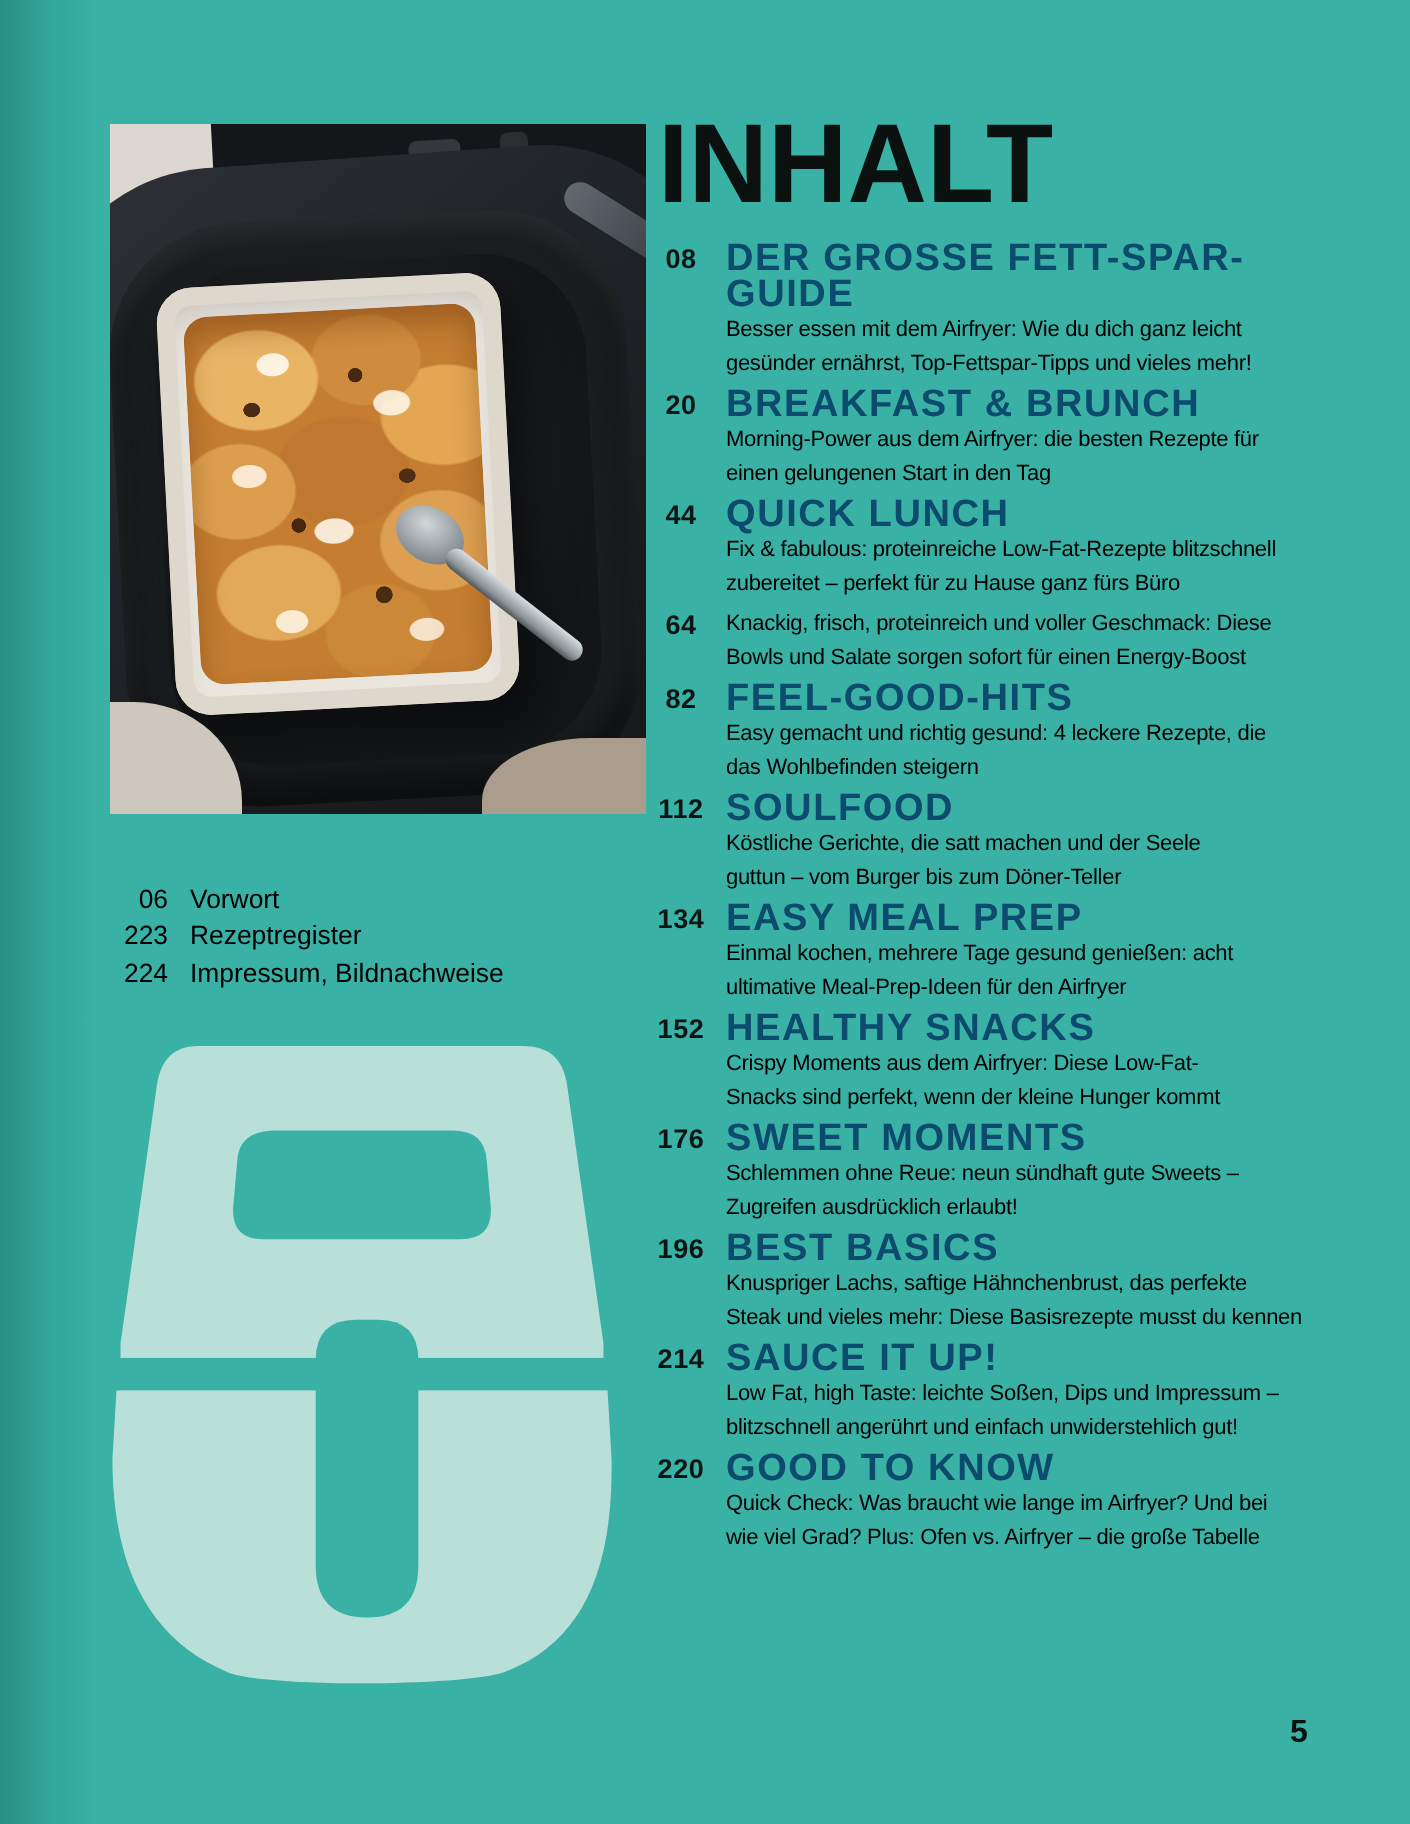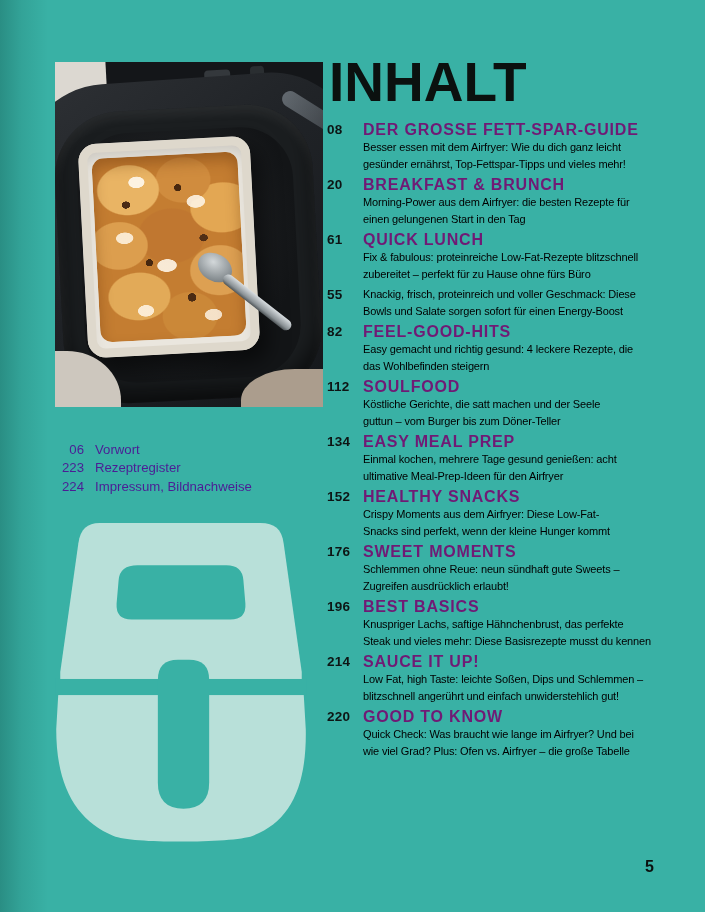--- a/index.html
+++ b/index.html
@@ -68,35 +68,35 @@
       #c47d31;
     box-shadow: inset 0 8px 14px rgba(90,40,5,.35); }
   .spoon-bowl { position:absolute; left:142px; top:192px; width:36px; height:27px; border-radius:50%;
     background:radial-gradient(at 38% 35%, #d3d8da, #838a8e 70%, #5c6266); transform:rotate(30deg); }
   .spoon-handle { position:absolute; left:169px; top:209px; width:84px; height:11px; border-radius:6px;
     background:linear-gradient(180deg, #d8dde0, #8b9296 70%, #4f5558); transform:rotate(38deg);
     transform-origin:left center; }
 
   
   .front-matter { position:absolute; left:50px; top:441px; display:grid;
-    grid-template-columns:34px auto; column-gap:11px; font-size:13.2px; line-height:18.4px; color:#4c1d95; }
+    grid-template-columns:34px auto; column-gap:11px; font-size:13.2px; line-height:18.4px; color:#000000; }
   .front-matter .fm-num { text-align:right; }
 
   
   .airfryer-icon { position:absolute; left:55px; top:523px; width:252px; height:322px; }
 
   
   .title { position:absolute; left:329px; top:54px; font-size:55px; font-weight:800;
     letter-spacing:0px; color:#0b110f; line-height:1; transform:scaleY(1.02); transform-origin:top left; }
 
   .toc { position:absolute; left:327px; top:121px; width:340px; }
   .entry { display:grid; grid-template-columns:27px 1fr; column-gap:9px; margin-bottom:3px; }
-  .num { font-size:13.5px; font-weight:bold; text-align:left; line-height:18px; color:#0d1514;
+  .num { font-size:13.5px; font-weight:bold; text-align:center; line-height:18px; color:#0d1514;
     letter-spacing:.3px; }
-  .etitle { font-size:16px; font-weight:bold; letter-spacing:.8px; line-height:18px; color:#701a75; }
+  .etitle { font-size:19px; font-weight:bold; letter-spacing:.8px; line-height:18px; color:#0c4a6e; }
   .edesc { grid-column:2; font-size:11px; line-height:17px; color:#000000; letter-spacing:-.15px; }
   .edesc span { display:block; white-space:nowrap; }
 
   .folio { position:absolute; left:645px; top:858px; font-size:16px; font-weight:bold; color:#0b110f; }
 </style>
 </head>
 <body>
 
 <div class="page">
   <div class="spine-shadow"></div>
@@ -159,29 +159,29 @@
     </div>
     <div class="entry">
       <div class="num">20</div>
       <div class="etitle">BREAKFAST &amp; BRUNCH</div>
       <div class="edesc">
         <span>Morning-Power aus dem Airfryer: die besten Rezepte für</span>
         <span>einen gelungenen Start in den Tag</span>
       </div>
     </div>
     <div class="entry">
-      <div class="num">61</div>
+      <div class="num">44</div>
       <div class="etitle">QUICK LUNCH</div>
       <div class="edesc">
         <span>Fix &amp; fabulous: proteinreiche Low-Fat-Rezepte blitzschnell</span>
-        <span>zubereitet – perfekt für zu Hause ohne fürs Büro</span>
-      </div>
-    </div>
-    <div class="entry">
-      <div class="num">55</div>
+        <span>zubereitet – perfekt für zu Hause ganz fürs Büro</span>
+      </div>
+    </div>
+    <div class="entry">
+      <div class="num">64</div>
       <div class="edesc">
         <span>Knackig, frisch, proteinreich und voller Geschmack: Diese</span>
         <span>Bowls und Salate sorgen sofort für einen Energy-Boost</span>
       </div>
     </div>
     <div class="entry">
       <div class="num">82</div>
       <div class="etitle">FEEL-GOOD-HITS</div>
       <div class="edesc">
         <span>Easy gemacht und richtig gesund: 4 leckere Rezepte, die</span>
@@ -225,21 +225,21 @@
       <div class="etitle">BEST BASICS</div>
       <div class="edesc">
         <span>Knuspriger Lachs, saftige Hähnchenbrust, das perfekte</span>
         <span>Steak und vieles mehr: Diese Basisrezepte musst du kennen</span>
       </div>
     </div>
     <div class="entry">
       <div class="num">214</div>
       <div class="etitle">SAUCE IT UP!</div>
       <div class="edesc">
-        <span>Low Fat, high Taste: leichte Soßen, Dips und Schlemmen –</span>
+        <span>Low Fat, high Taste: leichte Soßen, Dips und Impressum –</span>
         <span>blitzschnell angerührt und einfach unwiderstehlich gut!</span>
       </div>
     </div>
     <div class="entry">
       <div class="num">220</div>
       <div class="etitle">GOOD TO KNOW</div>
       <div class="edesc">
         <span>Quick Check: Was braucht wie lange im Airfryer? Und bei</span>
         <span>wie viel Grad? Plus: Ofen vs. Airfryer – die große Tabelle</span>
       </div>

